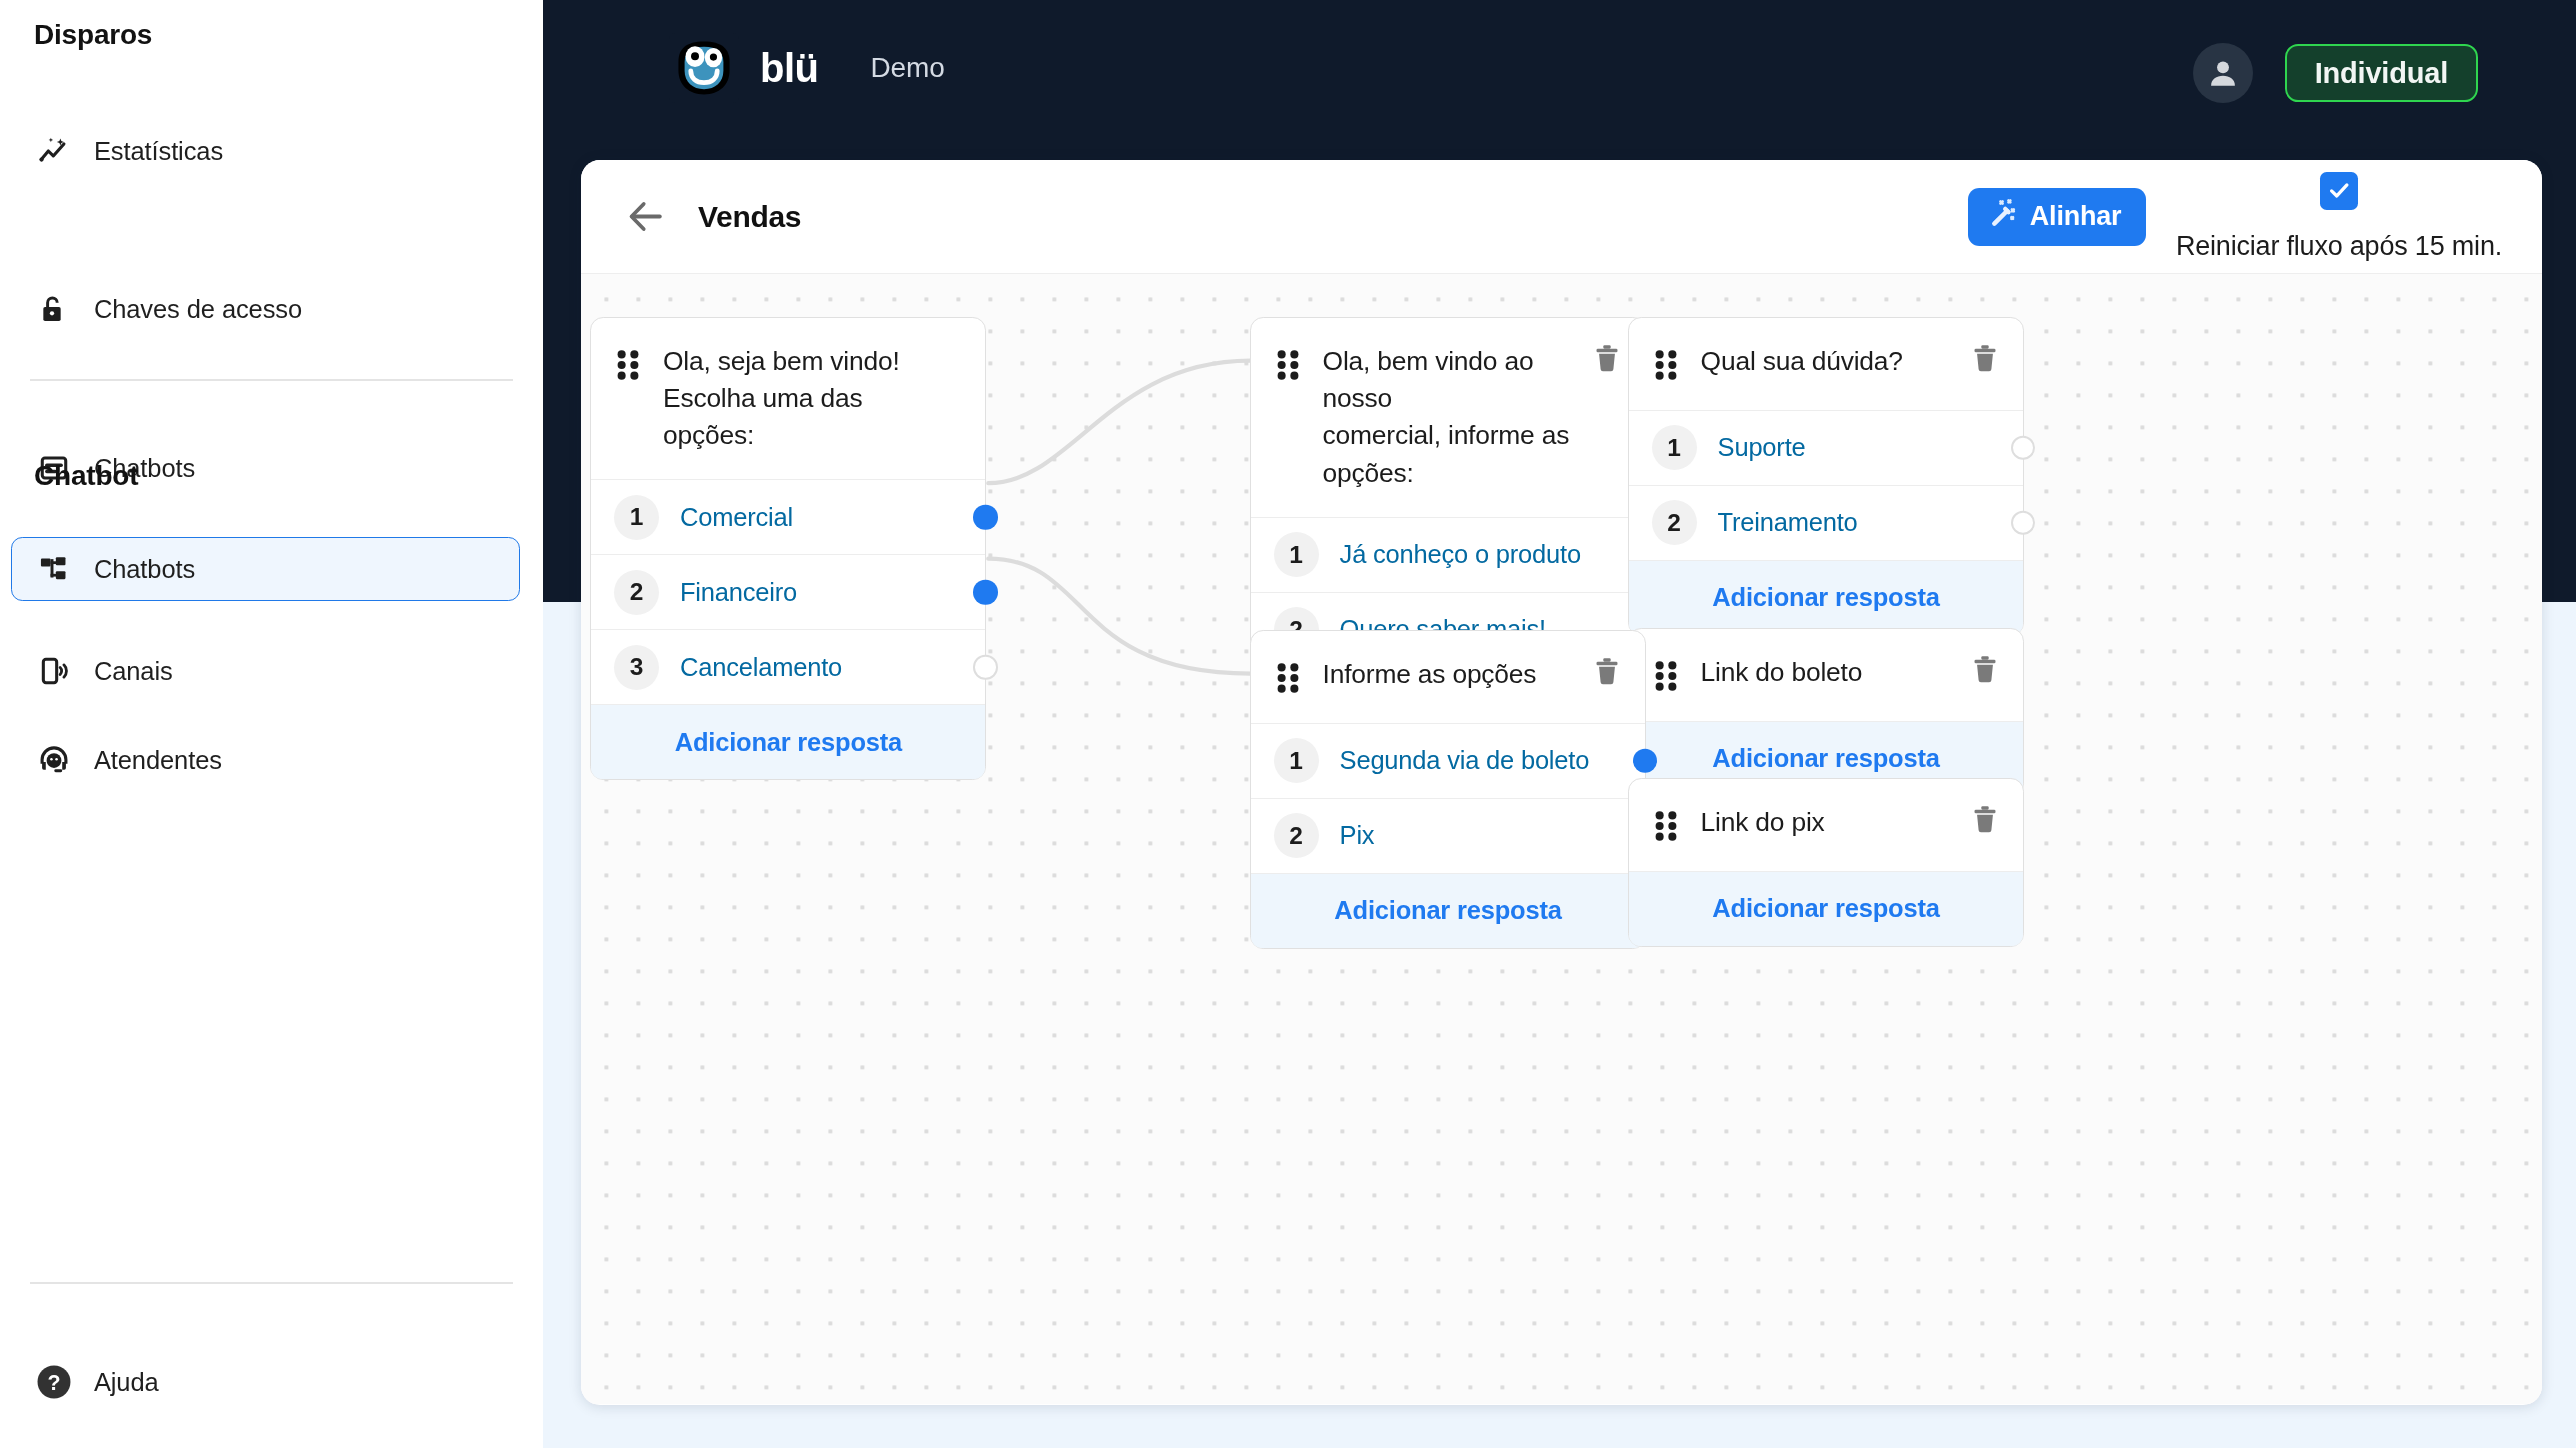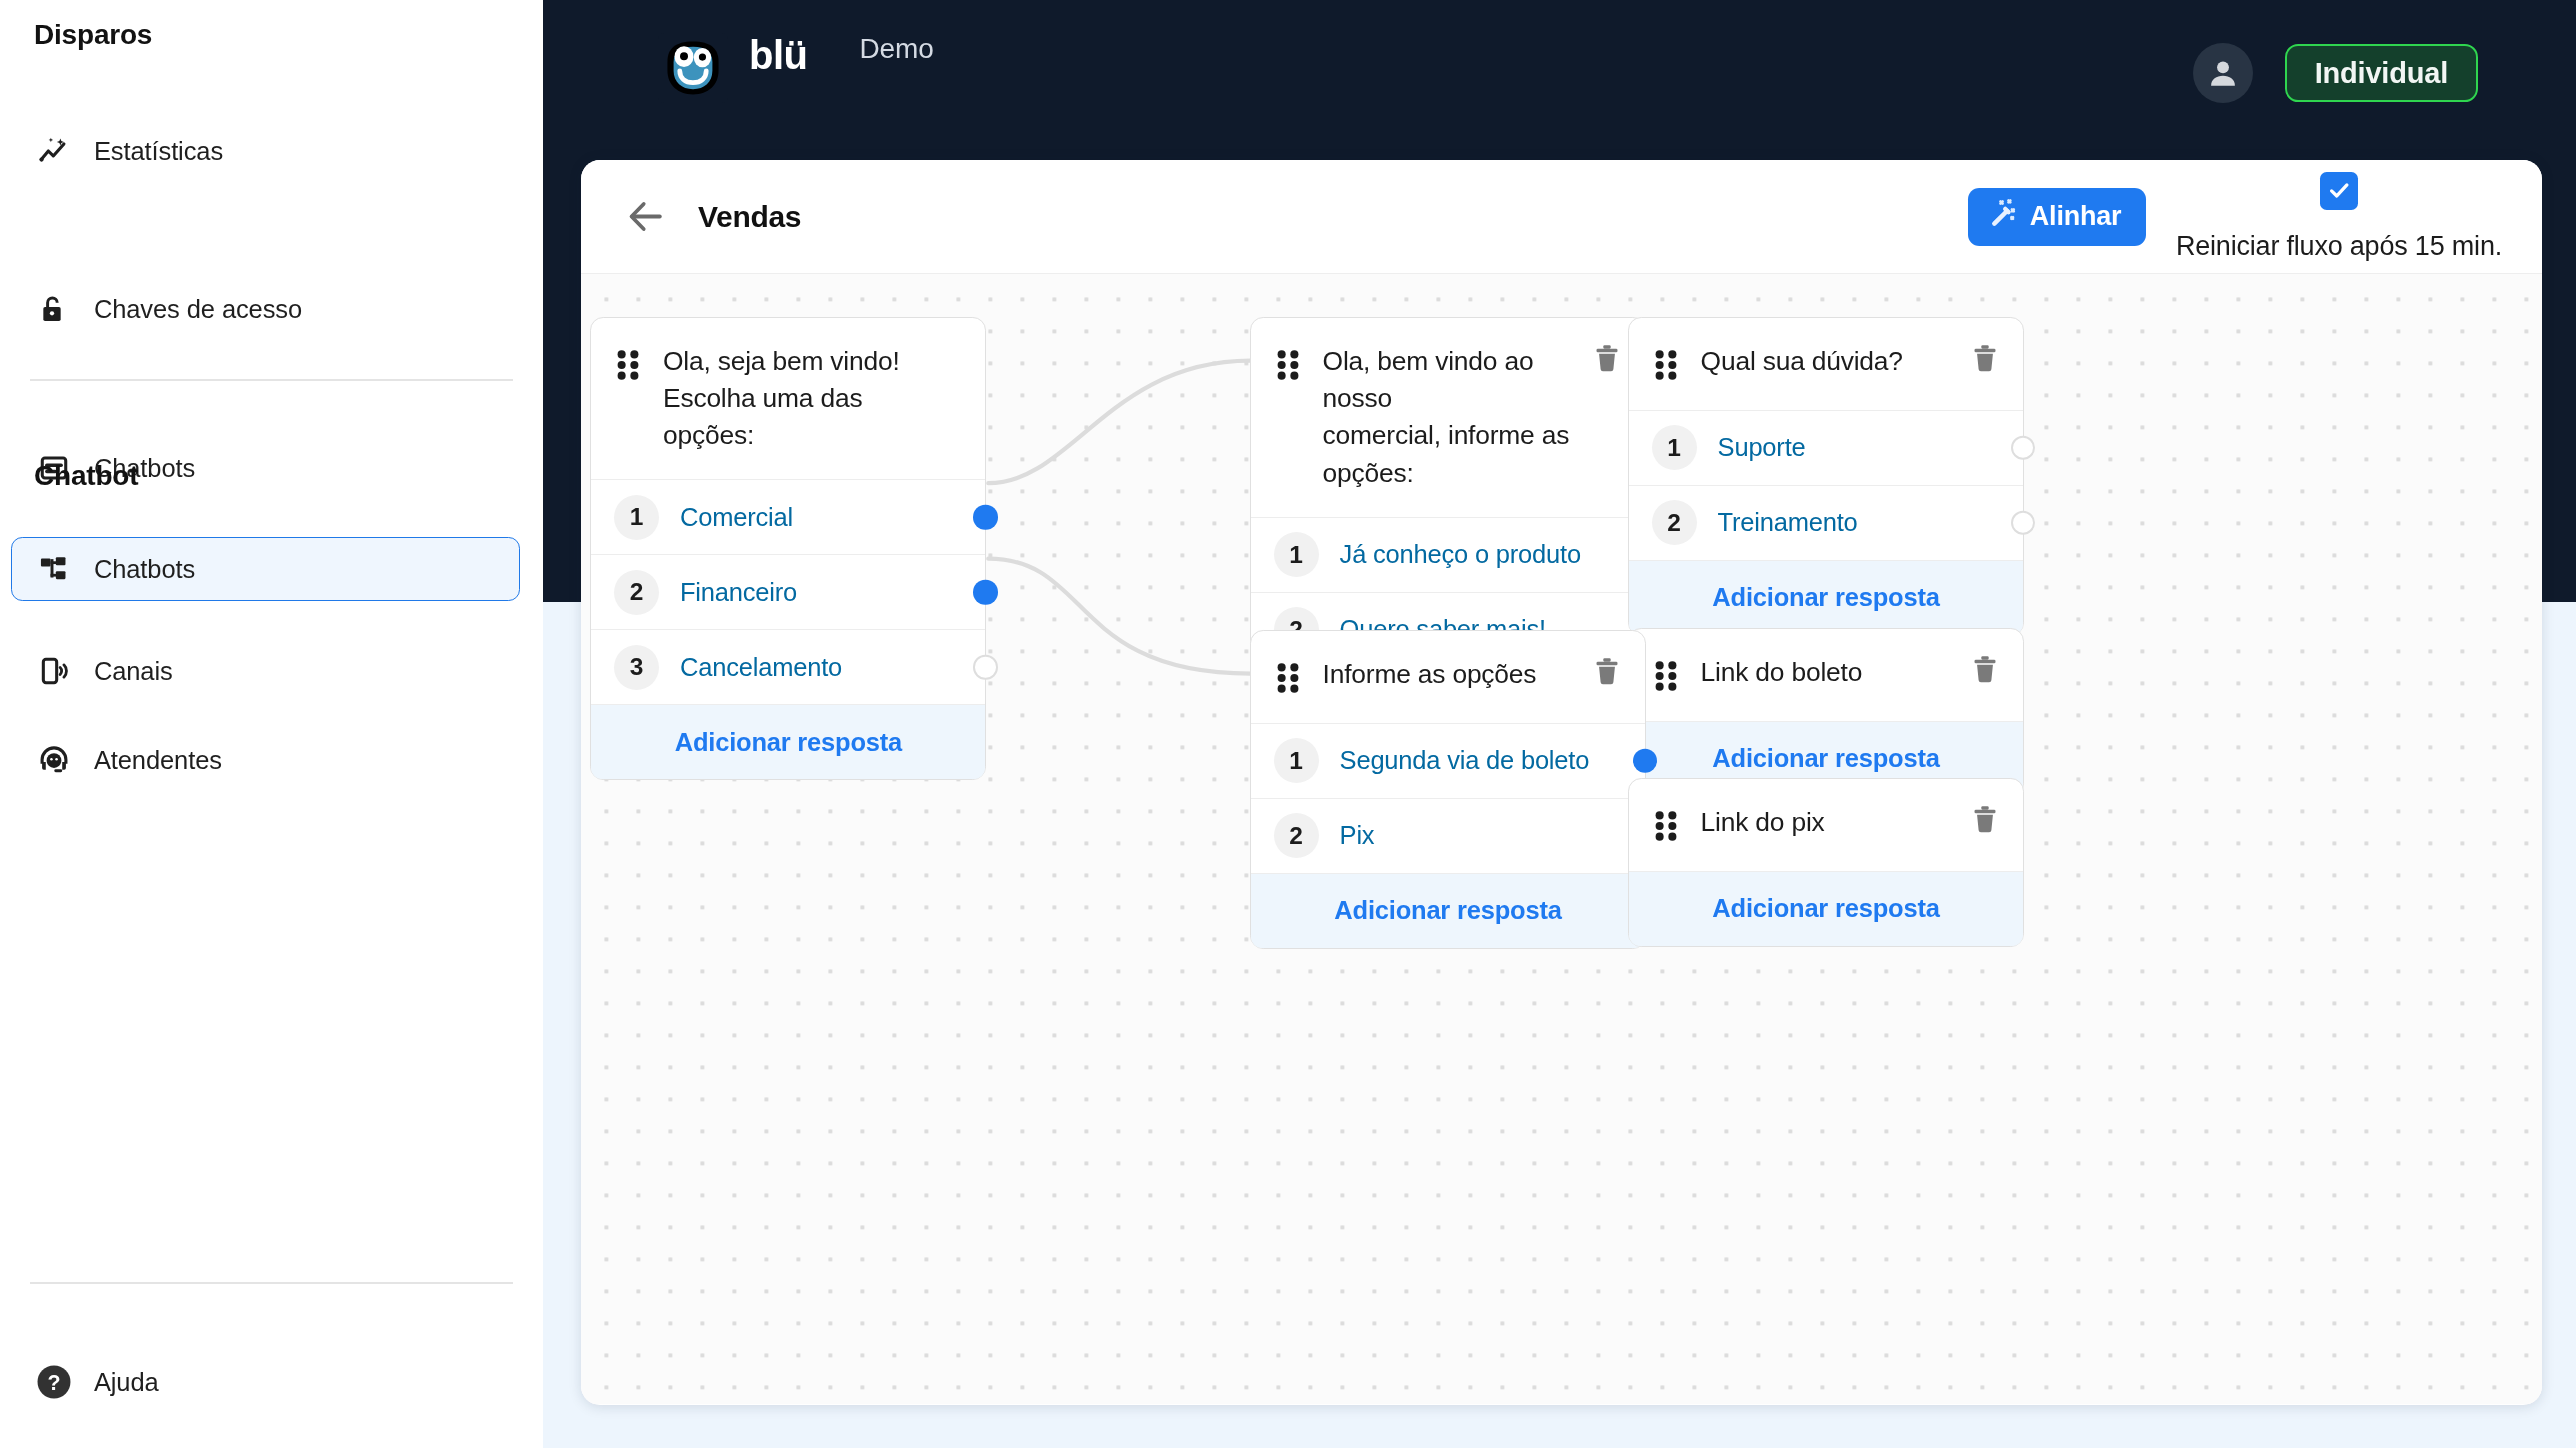--- a/index.html
+++ b/index.html
@@ -52,22 +52,22 @@
   }
 
   
   .topbar {
     position: absolute; left: 543px; top: 0;
     width: 2033px; height: 602px;
     background: #0f1a2b;
     z-index: 1;
   }
   .brand {
-    position: absolute; left: 115px; top: 33px;
-    display: flex; align-items: flex-start; gap: 0;
+    position: absolute; left: 126px; top: 33px;
+    display: flex; align-items: center; gap: 0;
   }
   .logo-mark {
     width: 70px; height: 70px; flex: 0 0 70px;
     position: relative;
   }
   .brand-name {
     font-size: 40px; font-weight: bold; color: #ffffff;
     margin-left: 21px; letter-spacing: -0.5px;
   }
   .brand-sub {

